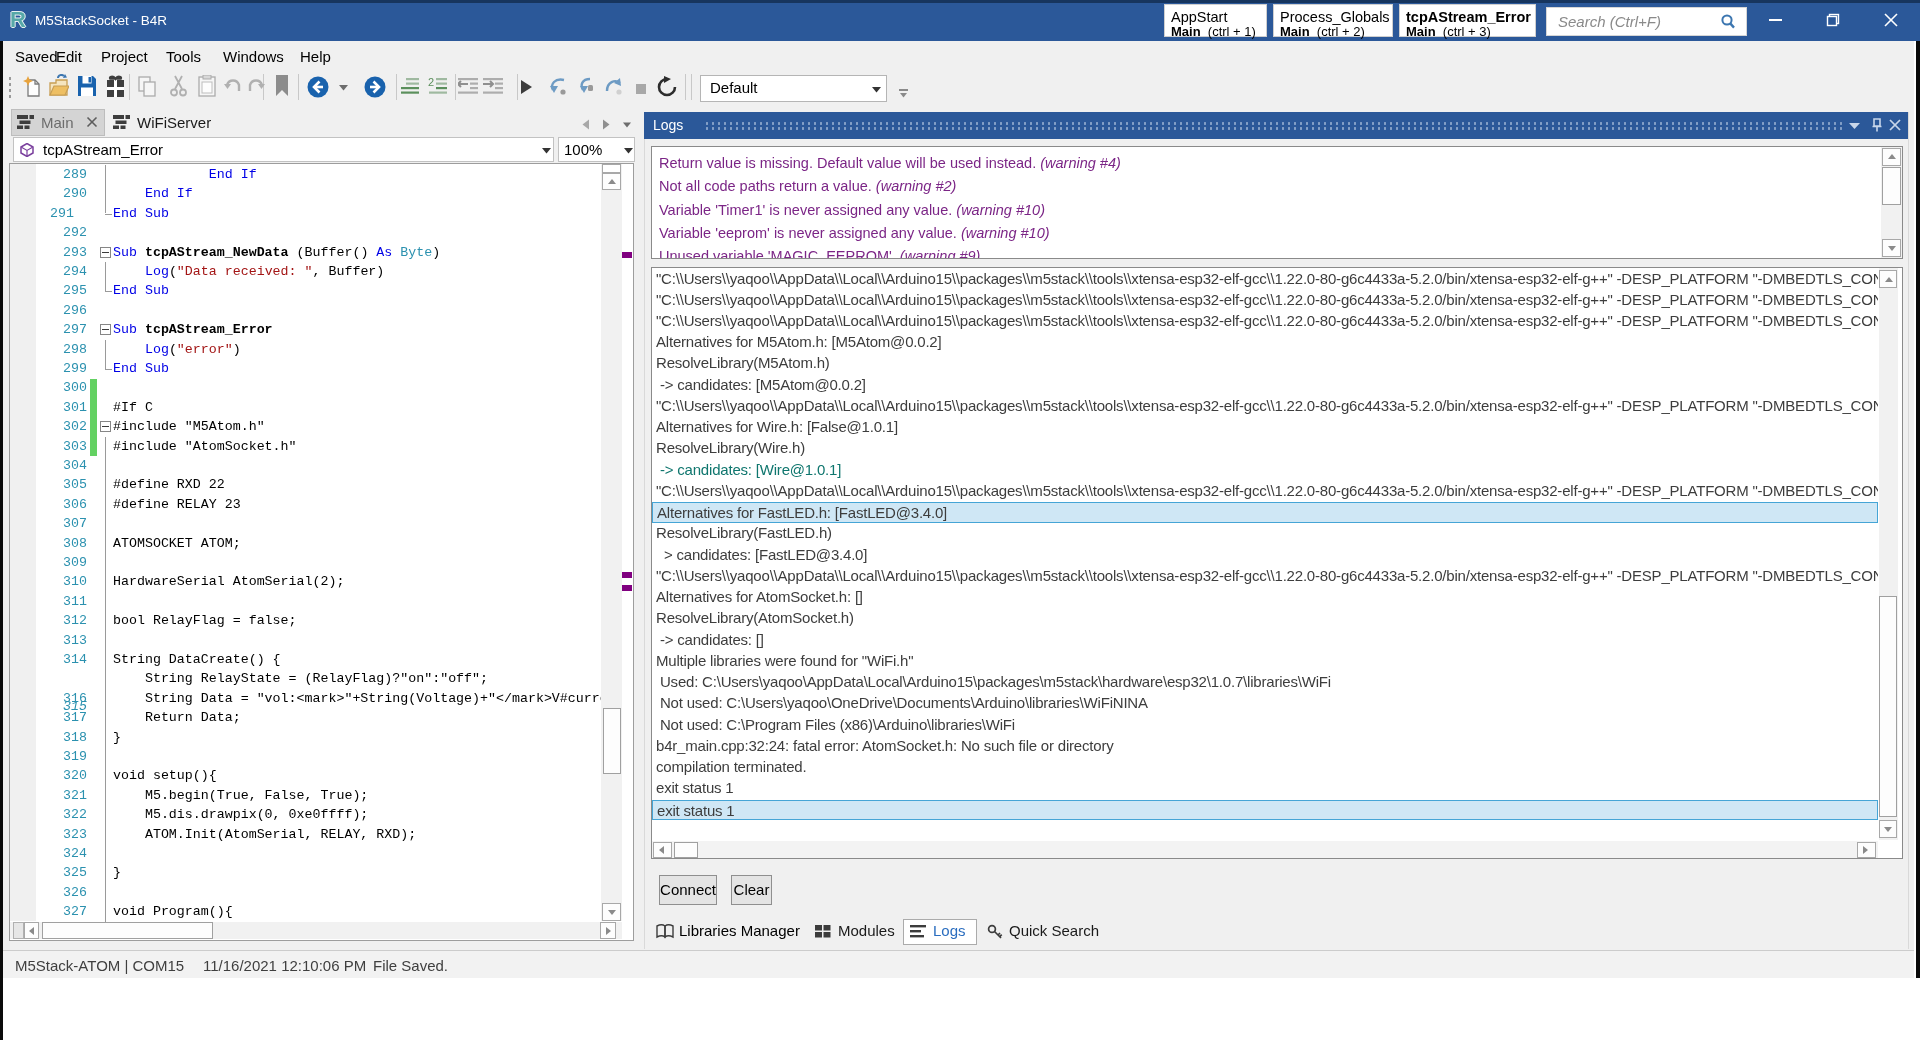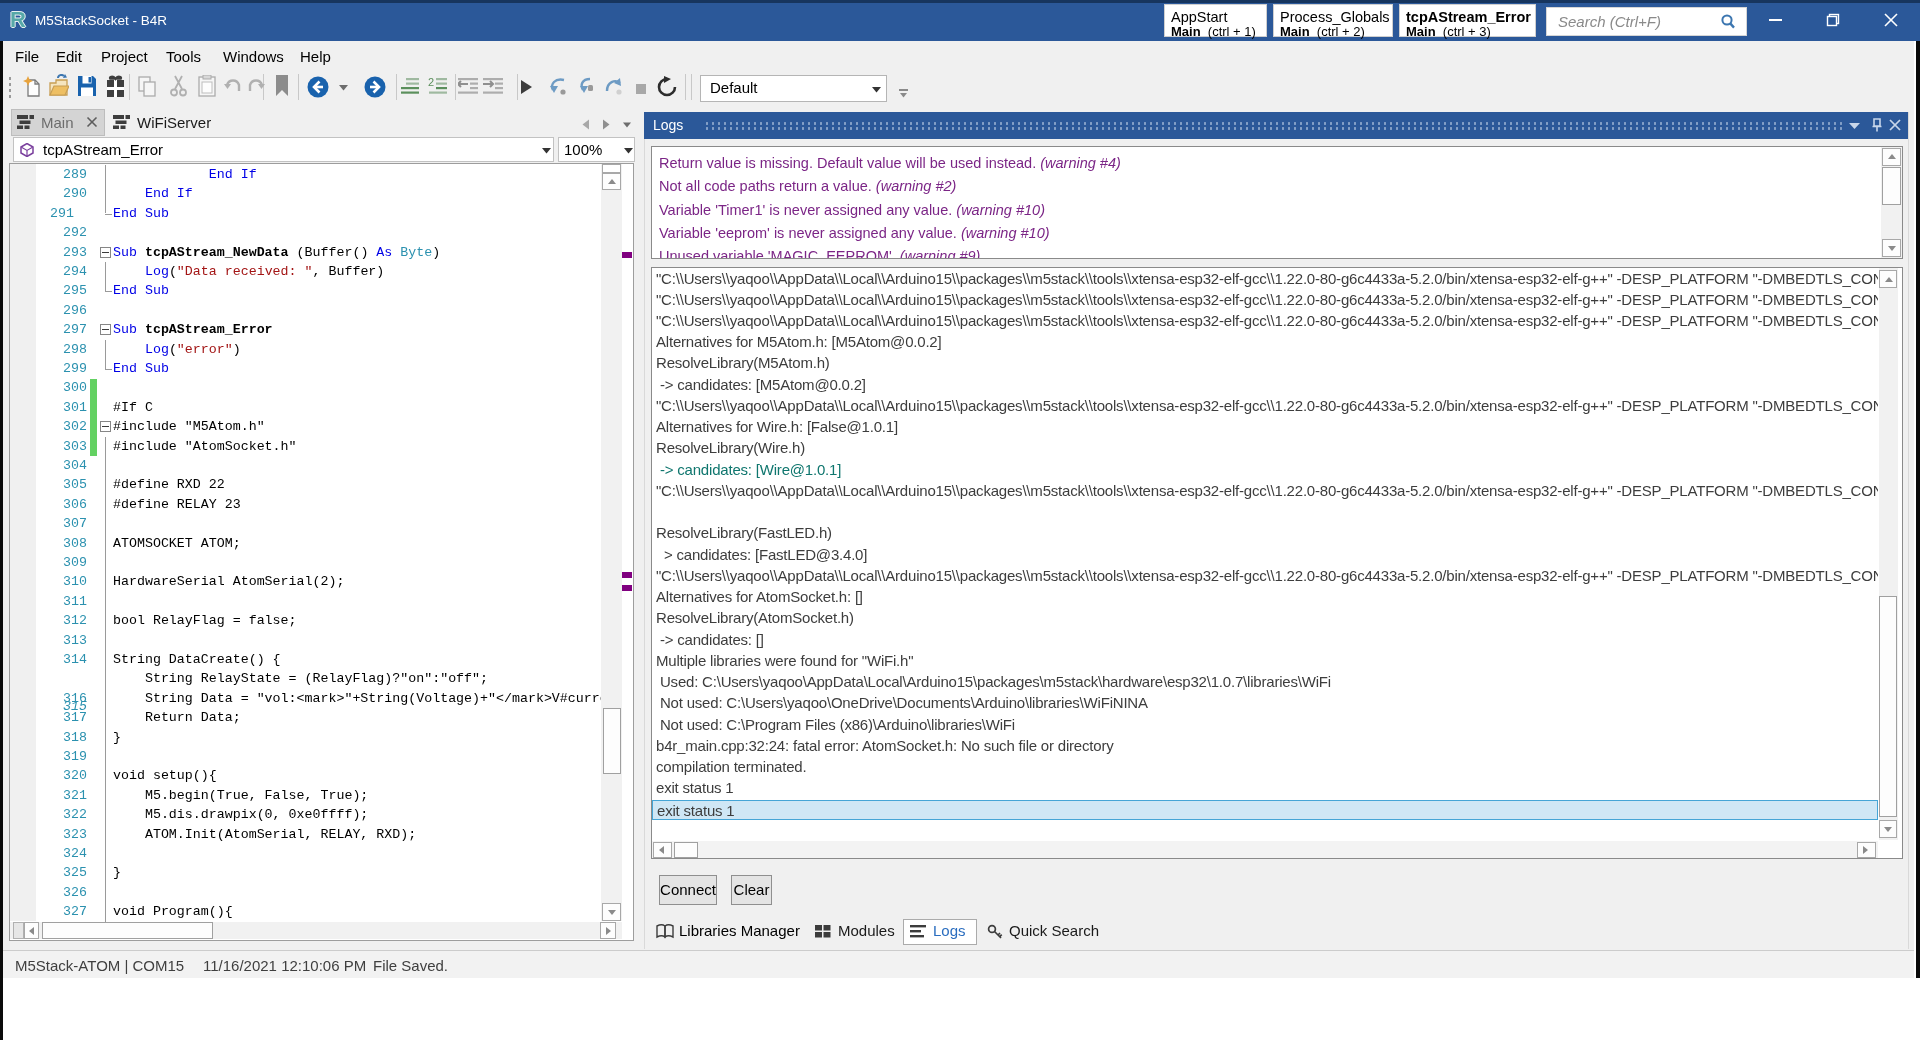--- a/index.html
+++ b/index.html
@@ -54,21 +54,21 @@
 <div class="abs" style="left:1769px;top:19px;width:13px;height:2px;background:#ffffff;"></div>
 <svg class="abs" style="left:1826px;top:13px;" width="14" height="14" viewBox="0 0 14 14">
   <rect x="3.5" y="1.5" width="9" height="9" fill="none" stroke="#ffffff" stroke-width="1.4"></rect>
   <rect x="1.5" y="3.5" width="9" height="9" fill="#2b5899" stroke="#ffffff" stroke-width="1.4"></rect>
 </svg>
 <svg class="abs" style="left:1884px;top:13px;" width="14" height="14" viewBox="0 0 14 14">
   <line x1="1" y1="1" x2="13" y2="13" stroke="#ffffff" stroke-width="1.6"></line>
   <line x1="13" y1="1" x2="1" y2="13" stroke="#ffffff" stroke-width="1.6"></line>
 </svg>
 
-<div class="abs" style="left:15px;top:48px;font-size:15px;color:#000;">File</div>
+<div class="abs" style="left:15px;top:48px;font-size:15px;color:#000;">Saved</div>
 <div class="abs" style="left:56px;top:48px;font-size:15px;color:#000;">Edit</div>
 <div class="abs" style="left:101px;top:48px;font-size:15px;color:#000;">Project</div>
 <div class="abs" style="left:166px;top:48px;font-size:15px;color:#000;">Tools</div>
 <div class="abs" style="left:223px;top:48px;font-size:15px;color:#000;">Windows</div>
 <div class="abs" style="left:300px;top:48px;font-size:15px;color:#000;">Help</div>
 
 <div id="toolbar">
       <div class="abs" style="left:9px;top:77px;width:2px;height:3px;background:#9a9a9a;"></div>
       <div class="abs" style="left:9px;top:83px;width:2px;height:3px;background:#9a9a9a;"></div>
       <div class="abs" style="left:9px;top:89px;width:2px;height:3px;background:#9a9a9a;"></div>
@@ -438,20 +438,23 @@
       </div>
       <div class="abs" style="left:0;top:170.42px;width:1226px;height:20.5px;overflow:hidden;">
         <span class="abs" style="left:4px;top:0;height:20.5px;line-height:20.5px;font-size:15px;letter-spacing:-0.2px;color:#3d3d3d;white-space:pre;">ResolveLibrary(Wire.h)</span>
       </div>
       <div class="abs" style="left:0;top:191.66px;width:1226px;height:20.5px;overflow:hidden;">
         <span class="abs" style="left:4px;top:0;height:20.5px;line-height:20.5px;font-size:15px;letter-spacing:-0.2px;color:#0f766e;white-space:pre;"> -&gt; candidates: [Wire@1.0.1]</span>
       </div>
       <div class="abs" style="left:0;top:212.89999999999998px;width:1226px;height:20.5px;overflow:hidden;">
         <span class="abs" style="left:4px;top:0;height:20.5px;line-height:20.5px;font-size:15px;letter-spacing:-0.2px;color:#3d3d3d;white-space:pre;">"C:\\Users\\yaqoo\\AppData\\Local\\Arduino15\\packages\\m5stack\\tools\\xtensa-esp32-elf-gcc\\1.22.0-80-g6c4433a-5.2.0/bin/xtensa-esp32-elf-g++" -DESP_PLATFORM "-DMBEDTLS_CONFIG_FILE=\"mbedtls/esp_config.h\"" -DHAVE_CONFIG_H</span>
       </div>
+      <div class="abs" style="left:0;top:234.14px;width:1226px;height:20.5px;overflow:hidden;background:#cfe7f5;border:1px solid #45a5d6;">
+        <span class="abs" style="left:4px;top:0;height:20.5px;line-height:20.5px;font-size:15px;letter-spacing:-0.2px;color:#3d3d3d;white-space:pre;">Alternatives for FastLED.h: [FastLED@3.4.0]</span>
+      </div>
       <div class="abs" style="left:0;top:255.38px;width:1226px;height:20.5px;overflow:hidden;">
         <span class="abs" style="left:4px;top:0;height:20.5px;line-height:20.5px;font-size:15px;letter-spacing:-0.2px;color:#3d3d3d;white-space:pre;">ResolveLibrary(FastLED.h)</span>
       </div>
       <div class="abs" style="left:0;top:276.62px;width:1226px;height:20.5px;overflow:hidden;">
         <span class="abs" style="left:4px;top:0;height:20.5px;line-height:20.5px;font-size:15px;letter-spacing:-0.2px;color:#3d3d3d;white-space:pre;">  &gt; candidates: [FastLED@3.4.0]</span>
       </div>
       <div class="abs" style="left:0;top:297.85999999999996px;width:1226px;height:20.5px;overflow:hidden;">
         <span class="abs" style="left:4px;top:0;height:20.5px;line-height:20.5px;font-size:15px;letter-spacing:-0.2px;color:#3d3d3d;white-space:pre;">"C:\\Users\\yaqoo\\AppData\\Local\\Arduino15\\packages\\m5stack\\tools\\xtensa-esp32-elf-gcc\\1.22.0-80-g6c4433a-5.2.0/bin/xtensa-esp32-elf-g++" -DESP_PLATFORM "-DMBEDTLS_CONFIG_FILE=\"mbedtls/esp_config.h\"" -DHAVE_CONFIG_H</span>
       </div>
       <div class="abs" style="left:0;top:319.09999999999997px;width:1226px;height:20.5px;overflow:hidden;">

